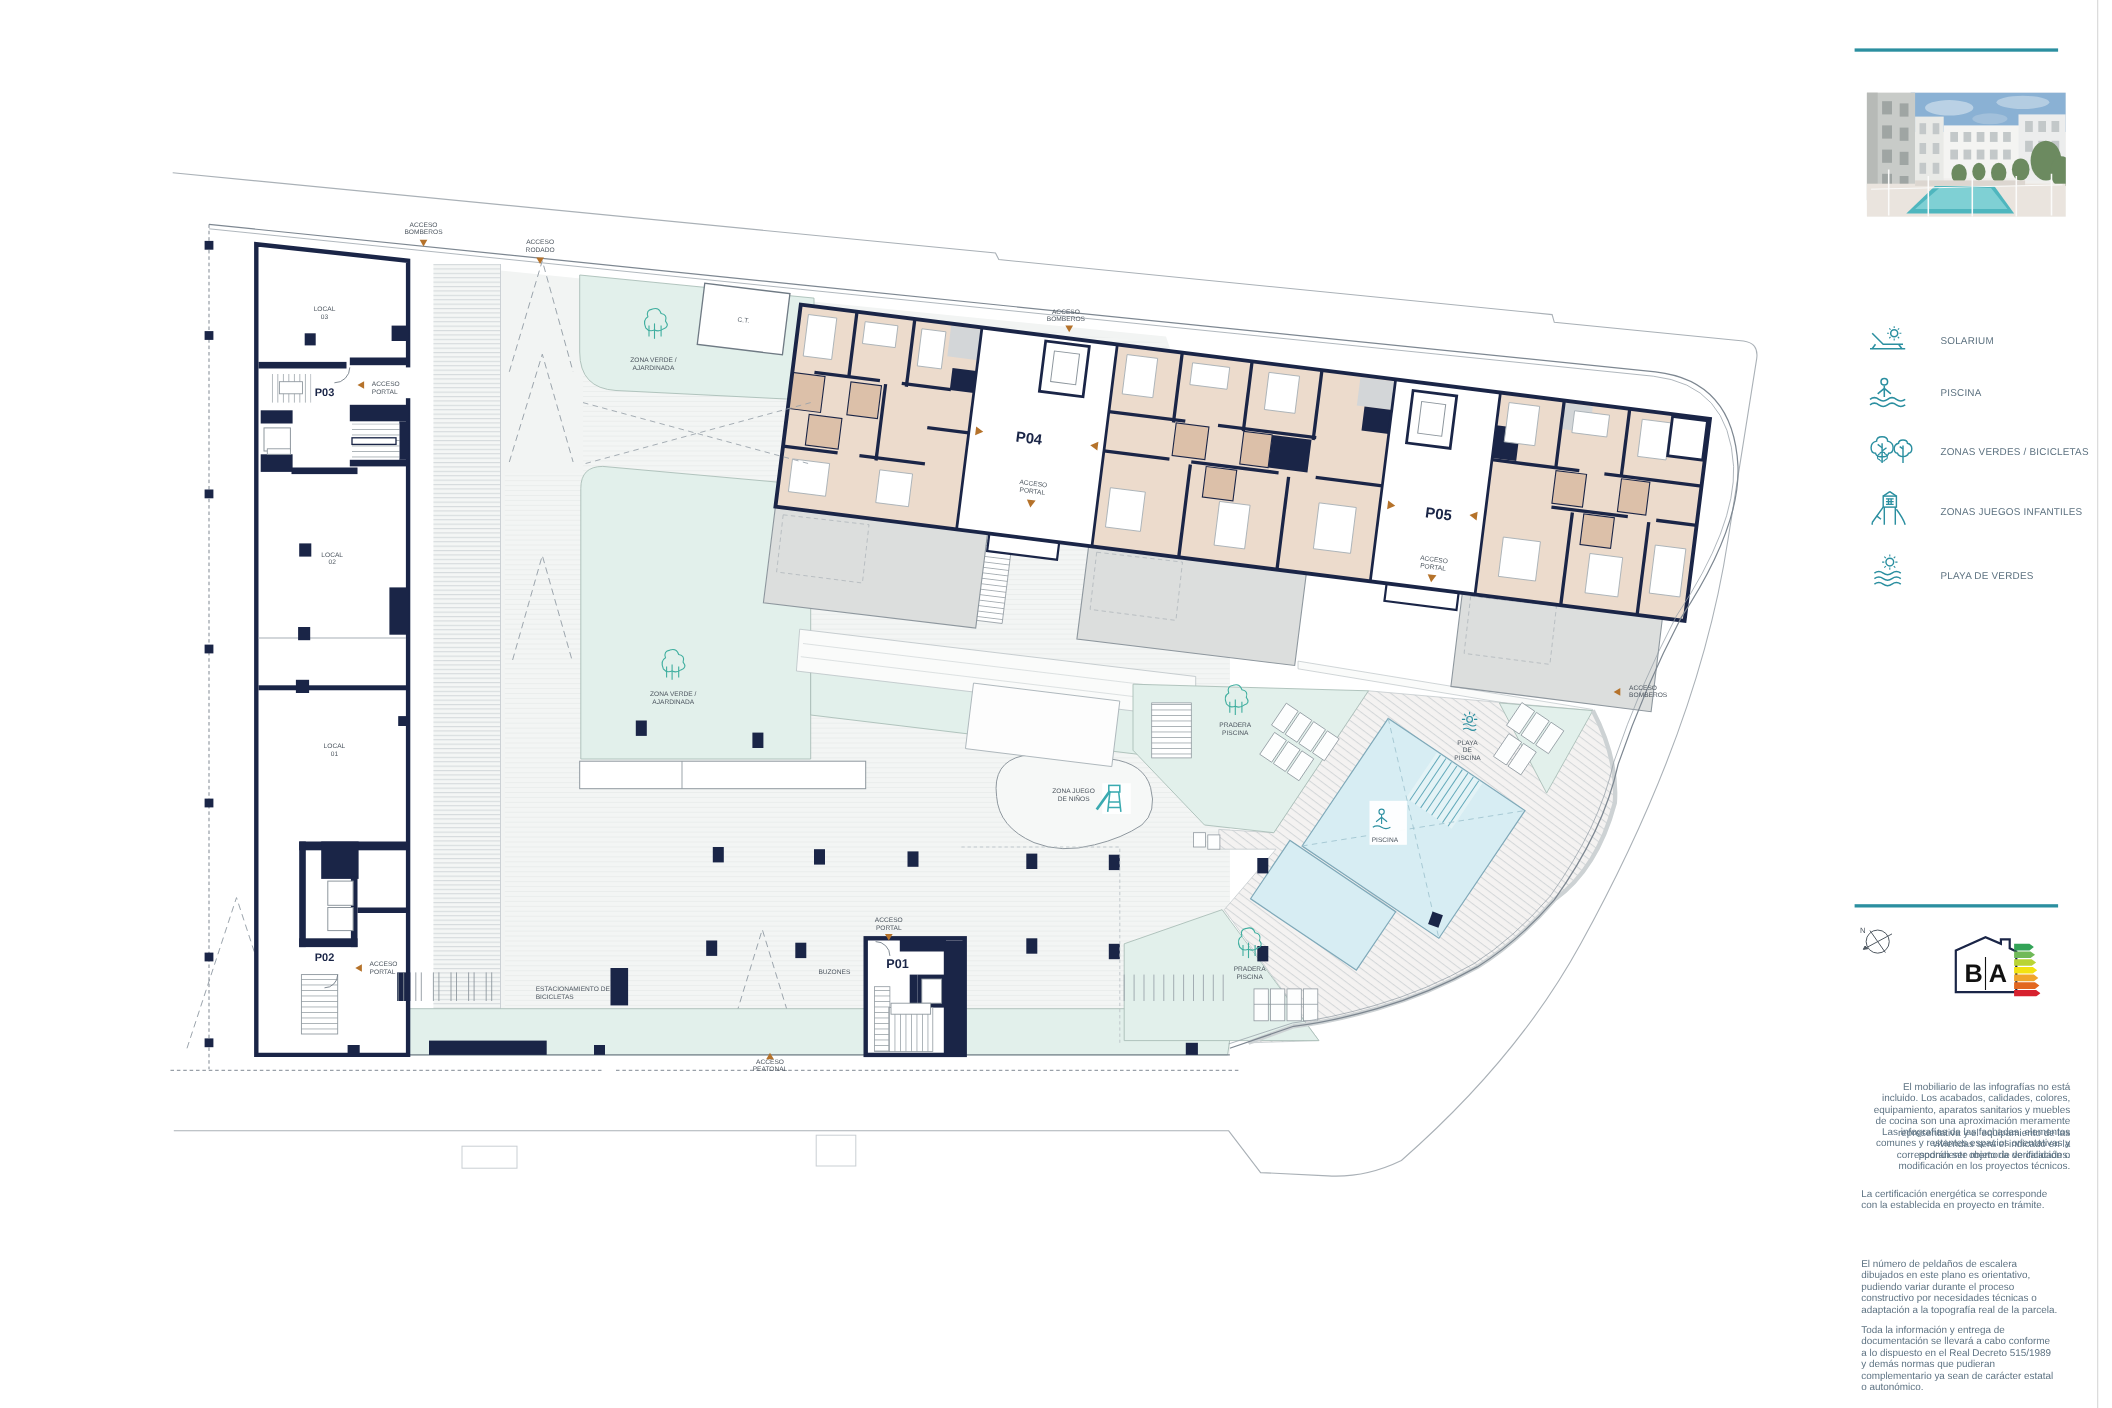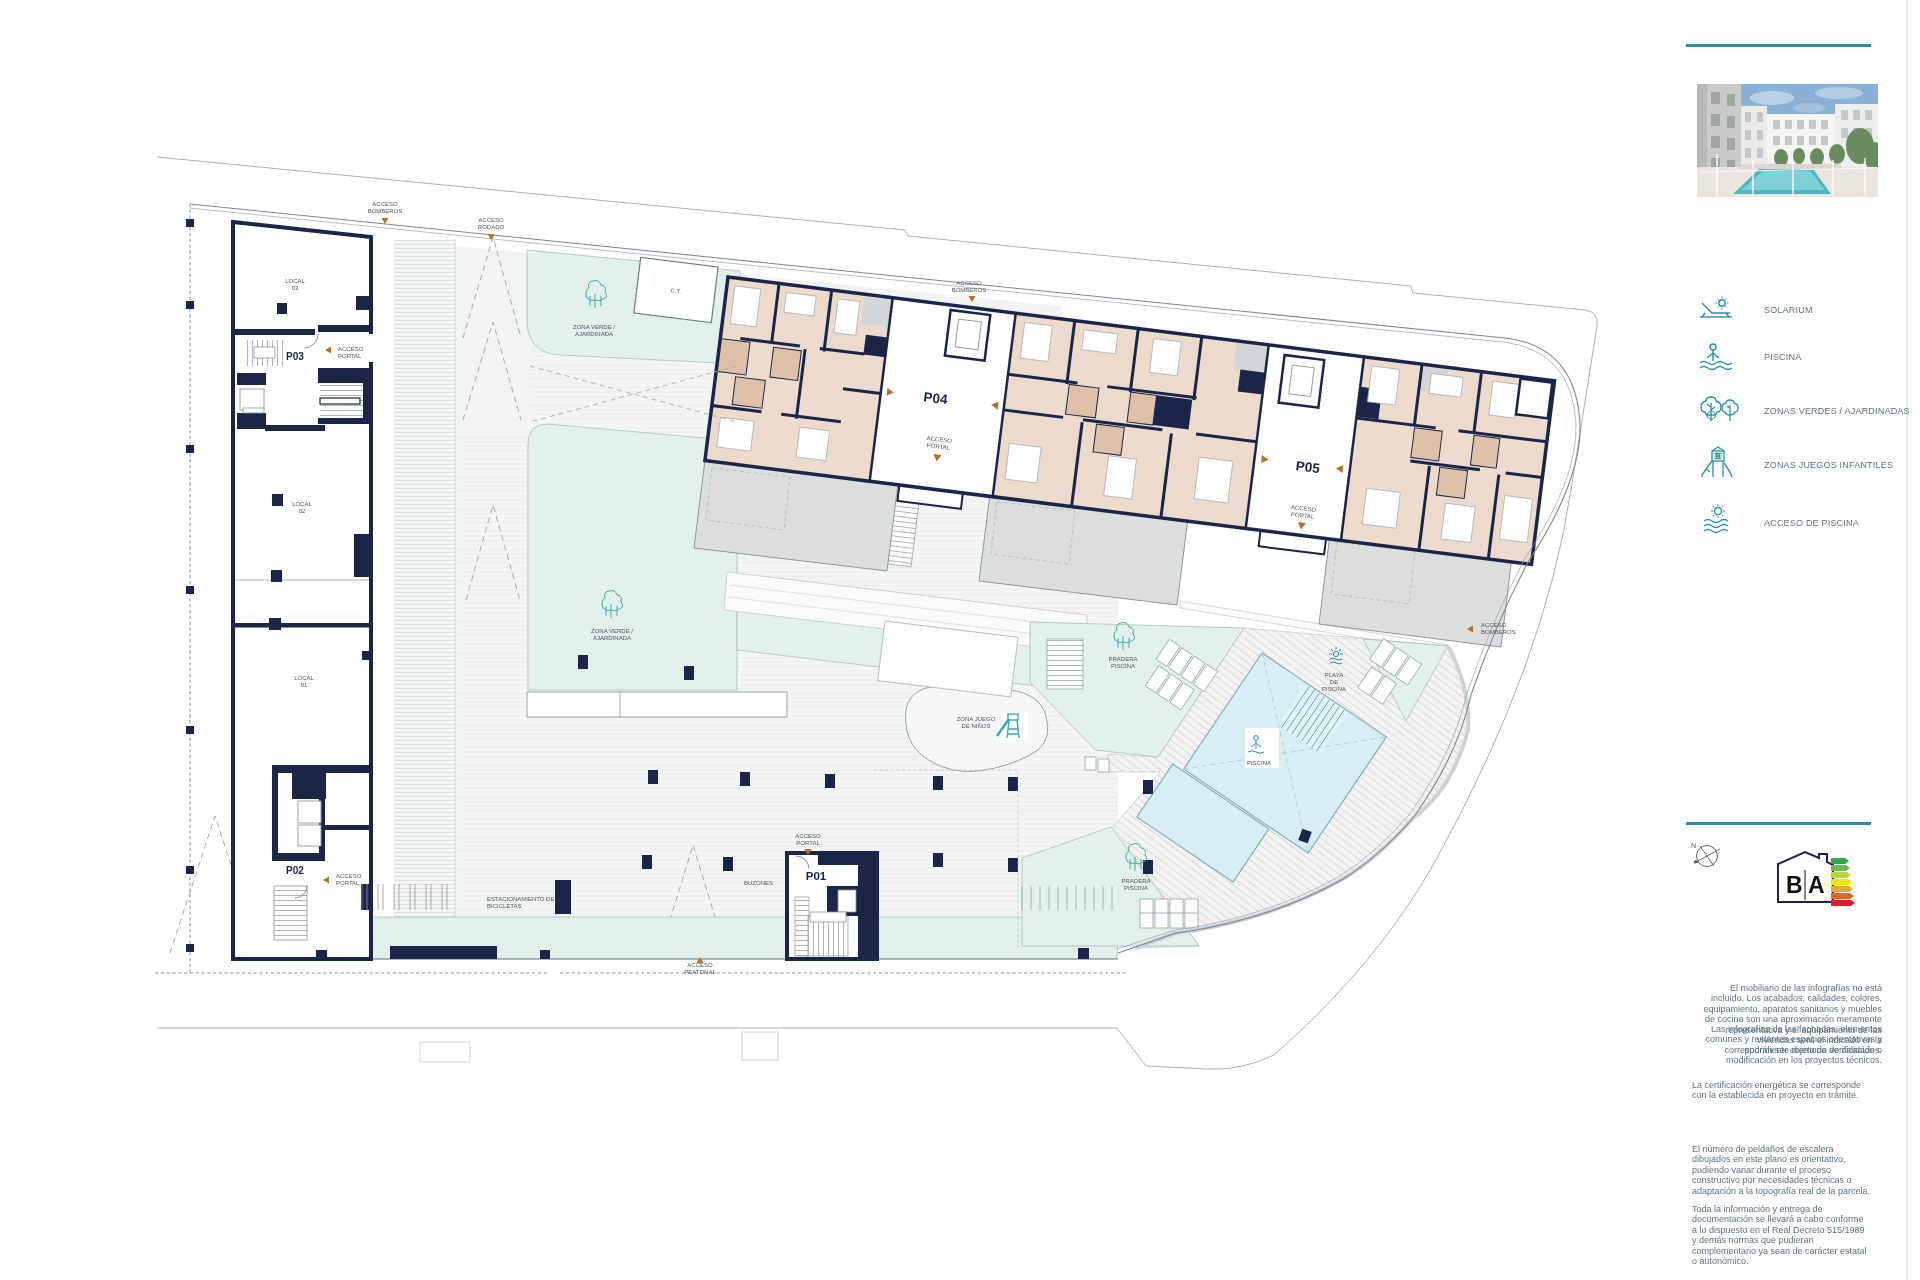--- a/index.html
+++ b/index.html
@@ -606,23 +606,23 @@
           <line x1="11" y1="13" x2="12.4" y2="11.6"></line>
           <line x1="19.6" y1="4.4" x2="21" y2="3"></line>
         </g>
     <path d="M2,18 q4,-3 8,0 q4,3 8,0 q4,-3 8,0"></path>
     <path d="M2,23 q4,-3 8,0 q4,3 8,0 q4,-3 8,0"></path>
     <path d="M2,28 q4,-3 8,0 q4,3 8,0 q4,-3 8,0"></path>
   </g>
 </svg>
 <div class="leg" style="top:305px;">SOLARIUM</div>
 <div class="leg" style="top:352px;">PISCINA</div>
-<div class="leg" style="top:406px;">ZONAS VERDES / AJARDINADAS</div>
+<div class="leg" style="top:406px;">ZONAS VERDES / BICICLETAS</div>
 <div class="leg" style="top:460px;">ZONAS JUEGOS INFANTILES</div>
-<div class="leg" style="top:518px;">ACCESO DE PISCINA</div>
+<div class="leg" style="top:518px;">PLAYA DE VERDES</div>
 
 <svg width="36" height="36" viewBox="0 0 36 36" style="position:absolute;left:1688px;top:838px;">
   <g stroke="#4e5760" stroke-width="0.9" fill="none">
     <circle cx="19" cy="18" r="10.5"></circle>
     <line x1="6" y1="25" x2="32" y2="11"></line>
     <line x1="12" y1="8" x2="26" y2="28"></line>
     <path d="M6,25 l4,-0.5 l-2.5,-2.5 z" fill="#4e5760"></path>
   </g>
   <text x="3" y="10" font-size="7" fill="#4e5760">N</text>
 </svg>

